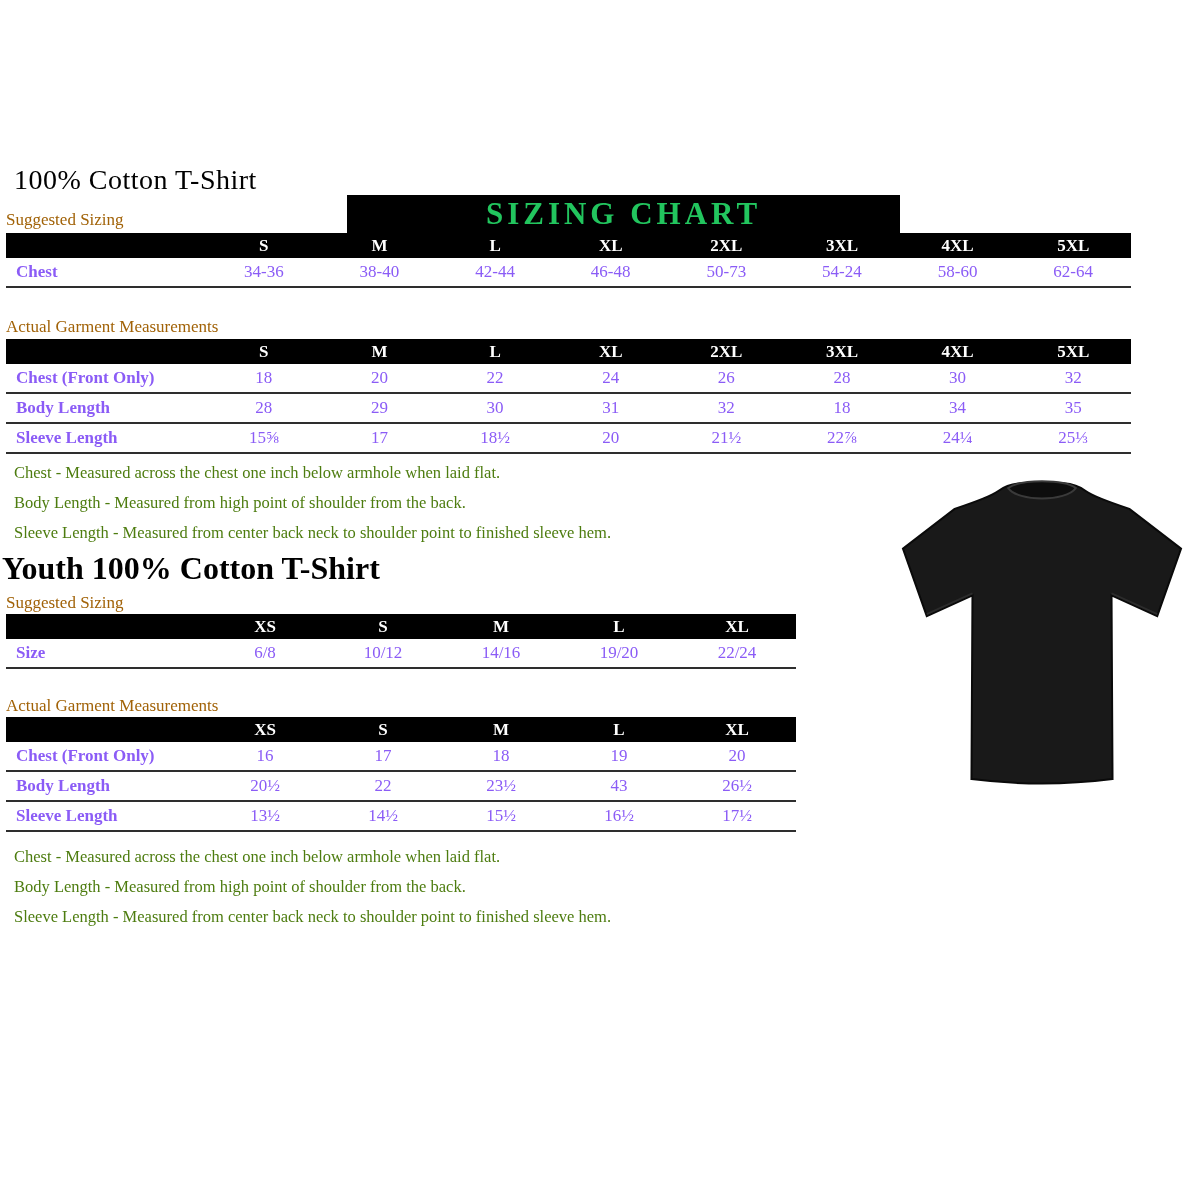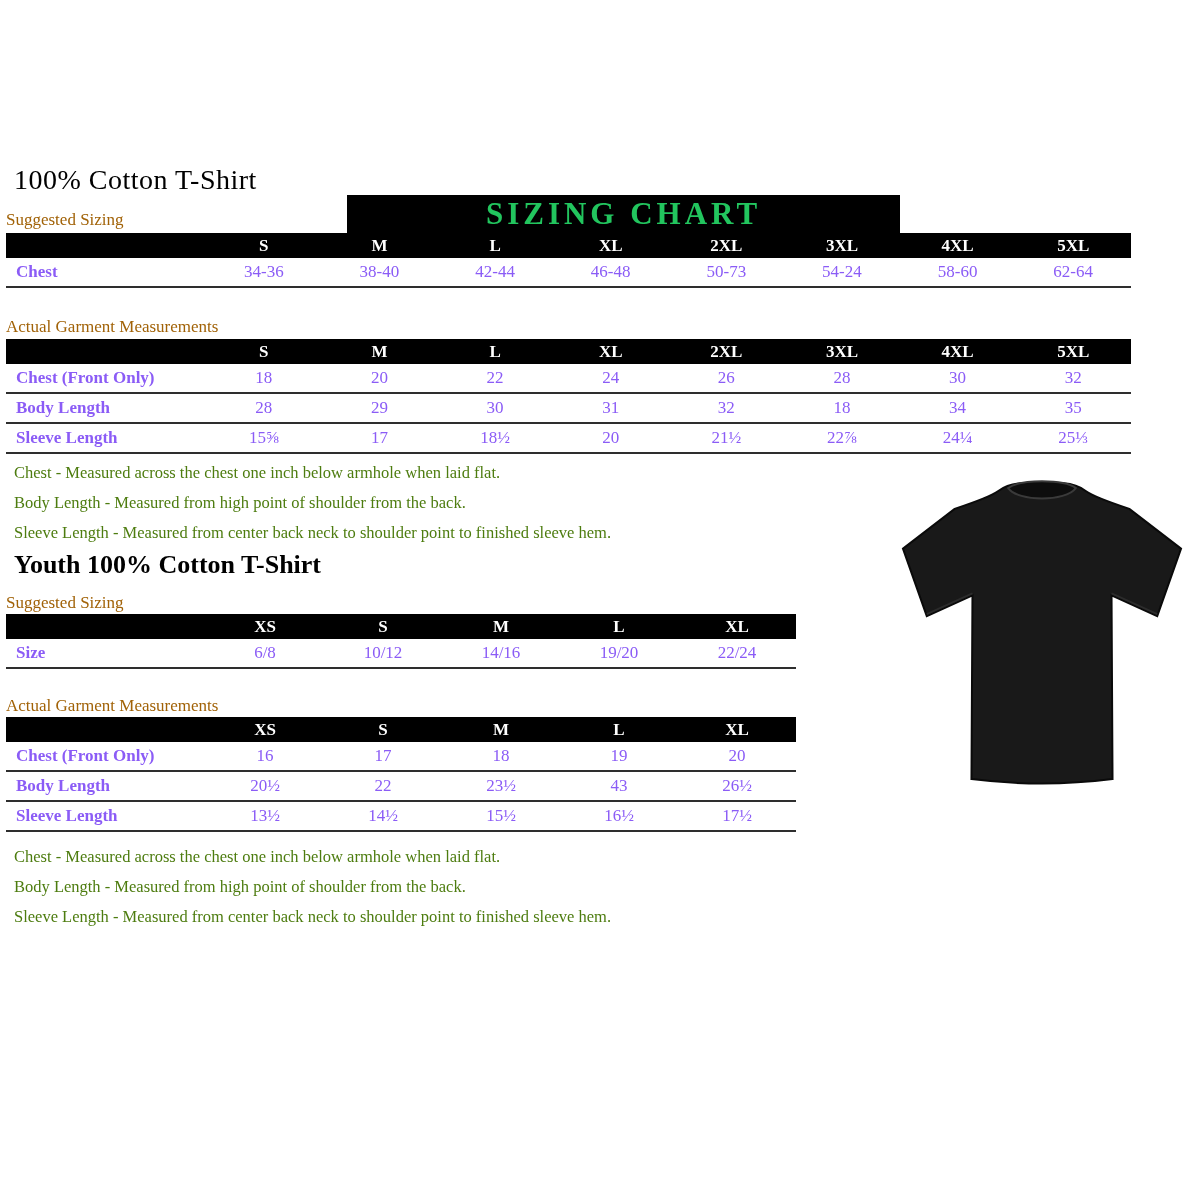--- a/index.html
+++ b/index.html
@@ -25,21 +25,21 @@
   .tdata { height:28px; font-size:17px; border-bottom:2px solid #2e2e2e; color:#8b5cf6;justify-content:center; }
   .tcell { flex:1 1 0; text-align:center; white-space:nowrap; }
   .tcell.tlabel { flex:0 0 190px; text-align:left; padding-left:10px; font-weight:700; }
 
   .adult-table { left:6px; width:1125px; }
   .youth-table { left:6px; width:790px; }
 
   .notes { font-size:16.5px; color:#4d7c0f; line-height:30px; }
   .notes div { white-space:nowrap; }
 
-  .title-youth { left:14px; top:550px; font-size:26px; font-weight:700; }
+  .title-youth { left:2px; top:550px; font-size:32px; font-weight:700; }
 
   .tshirt-wrap { left:893px; top:476px; width:298px; height:340px; }
 </style>
 </head>
 <body>
 
 <div id="page">
 
   <div class="abs title-adult">100% Cotton T-Shirt</div>
 

